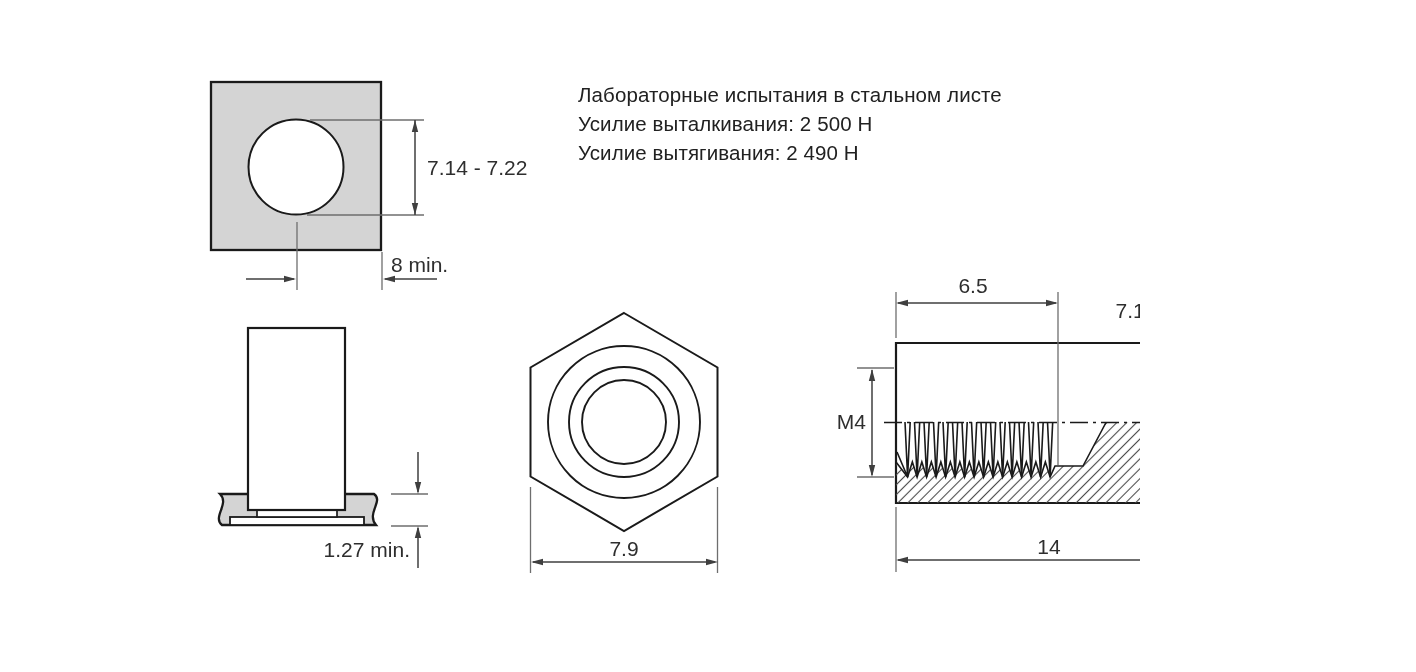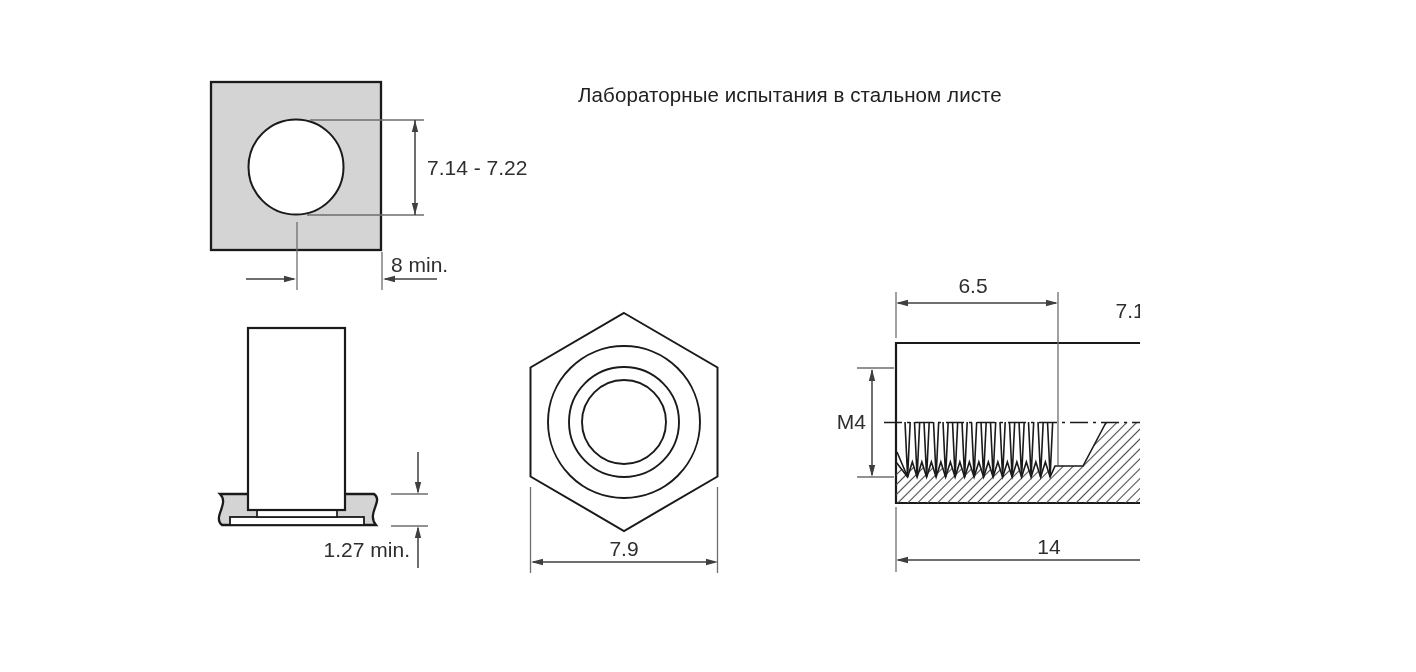--- a/index.html
+++ b/index.html
@@ -17,20 +17,22 @@
   .ext{stroke:#6e6e6e;stroke-width:1.3px;fill:none;}
   .arr{fill:#3f3f3f;stroke:none;}
 </style>
 </head>
 <body>
 
 <div class="canvas">
 
   <div class="spec-block">
     <span class="spec-line">Лабораторные испытания в стальном листе</span>
+    <span class="spec-line">Усилие выталкивания: 2 500 Н</span>
+    <span class="spec-line">Усилие вытягивания: 2 490 Н</span>
   </div>
 
   <svg width="1416" height="672" viewBox="0 0 1416 672">
     <defs>
       <pattern id="hatch" patternUnits="userSpaceOnUse" width="7" height="7" patternTransform="rotate(-45)">
         <path d="M0,3.5 H7" stroke="#4a4a4a" stroke-width="1.1"></path>
       </pattern>
     </defs>
 
     <g>

